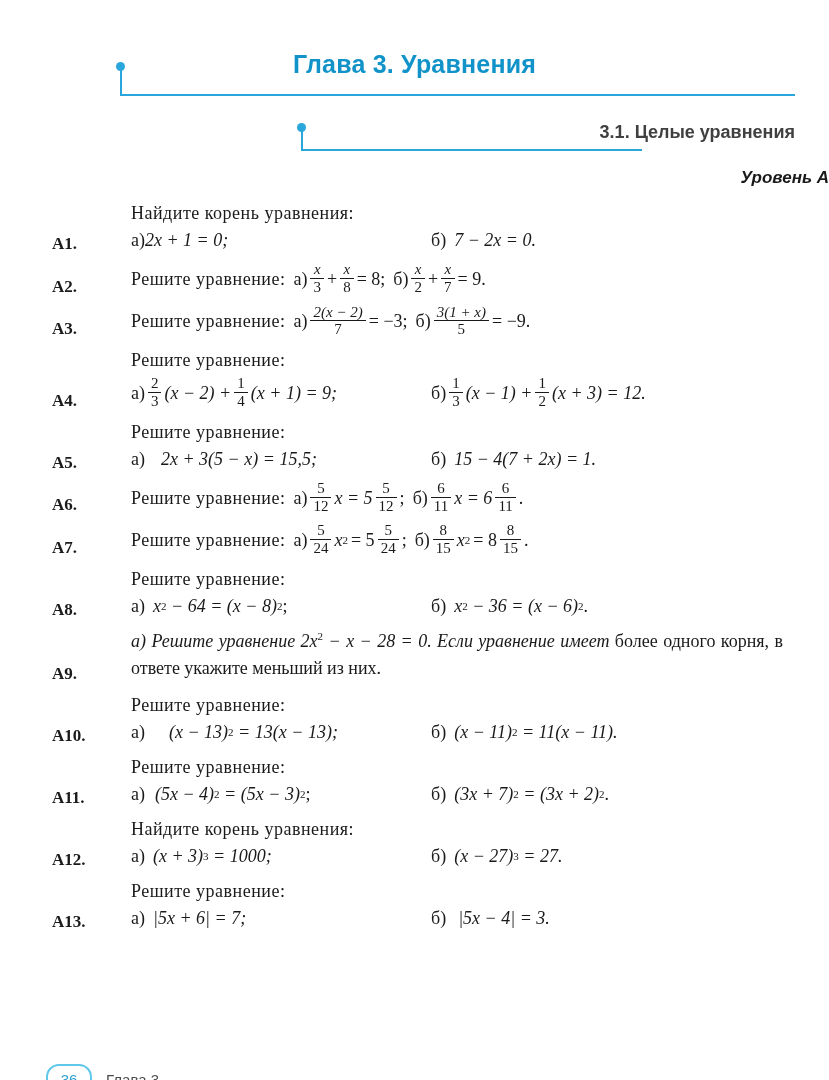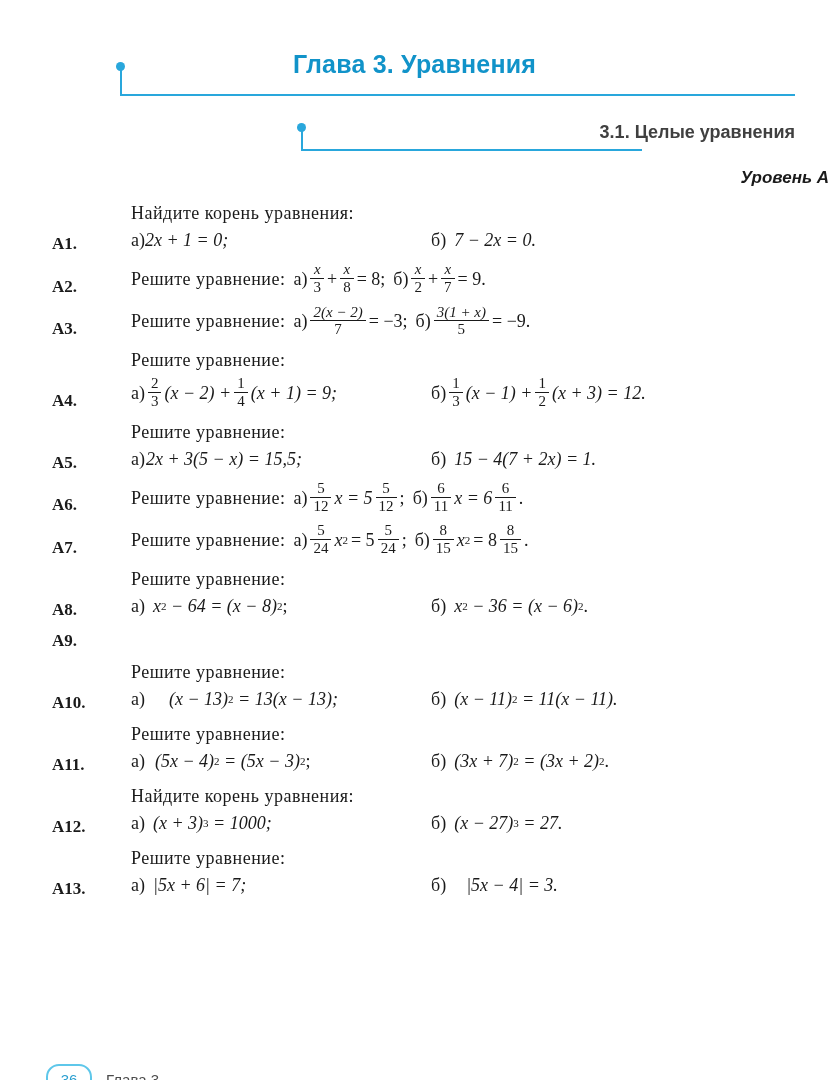--- a/index.html
+++ b/index.html
@@ -328,21 +328,21 @@
       </div>
     </div>
 
     <div class="prob">
       <div class="tag">A5.</div>
       <div class="body">
         <div class="txt wide">Решите уравнение:</div>
         <div class="row">
           <div class="col-a">
             <span class="txt">а)</span>
-            <span class="txt it" style="margin-left:1px">2x + 3(5 − x) = 15,5;</span>
+            <span class="txt it" style="margin-left:16px">2x + 3(5 − x) = 15,5;</span>
           </div>
           <div class="col-b">
             <span class="txt">б)</span>
             <span class="txt it" style="margin-left:8px">15 − 4(7 + 2x) = 1.</span>
           </div>
         </div>
       </div>
     </div>
 
     <div class="prob">
@@ -440,20 +440,24 @@
             <sup class="pw">2</sup>
             <span class="txt">.</span>
           </div>
         </div>
       </div>
     </div>
 
     <div class="prob">
       <div class="tag">A9.</div>
       <div class="body">
+        <div class="just" style="margin-bottom:2px">
+          <span class="it">а) Решите уравнение 2x</span><sup class="pw">2</sup><span class="it"> − x − 28 = 0. Если уравнение имеет</span>
+          <span>более одного корня, в ответе укажите меньший из них.</span>
+        </div>
       </div>
     </div>
 
     <div class="prob">
       <div class="tag">A10.</div>
       <div class="body">
         <div class="txt wide">Решите уравнение:</div>
         <div class="row">
           <div class="col-a">
             <span class="txt">а)</span>
@@ -521,21 +525,21 @@
       <div class="tag">A13.</div>
       <div class="body">
         <div class="txt wide">Решите уравнение:</div>
         <div class="row">
           <div class="col-a">
             <span class="txt">а)</span>
             <span class="txt it" style="margin-left:8px">|5x + 6| = 7;</span>
           </div>
           <div class="col-b">
             <span class="txt">б)</span>
-            <span class="txt it" style="margin-left:20px">|5x − 4| = 3.</span>
+            <span class="txt it" style="margin-left:12px">|5x − 4| = 3.</span>
           </div>
         </div>
       </div>
     </div>
 
   </div>
 
   <div class="footer">
     <div class="pagenum">36</div>
     <div class="footlabel">Глава 3</div>

